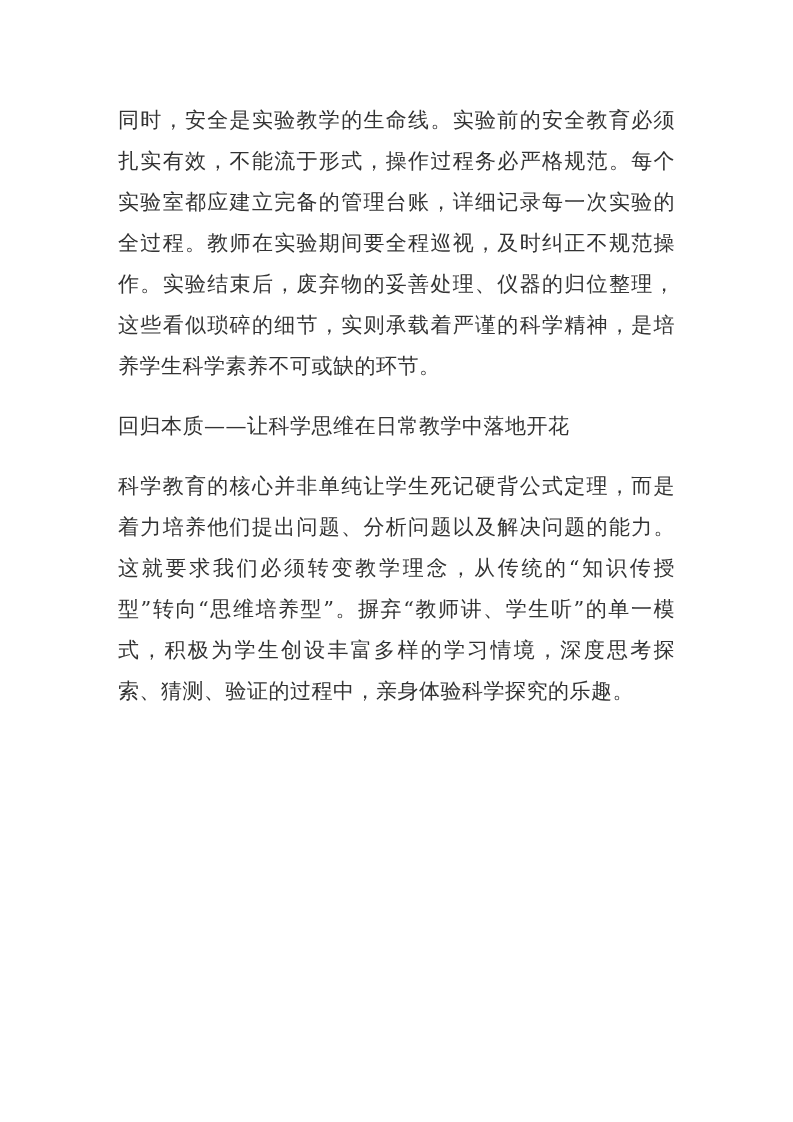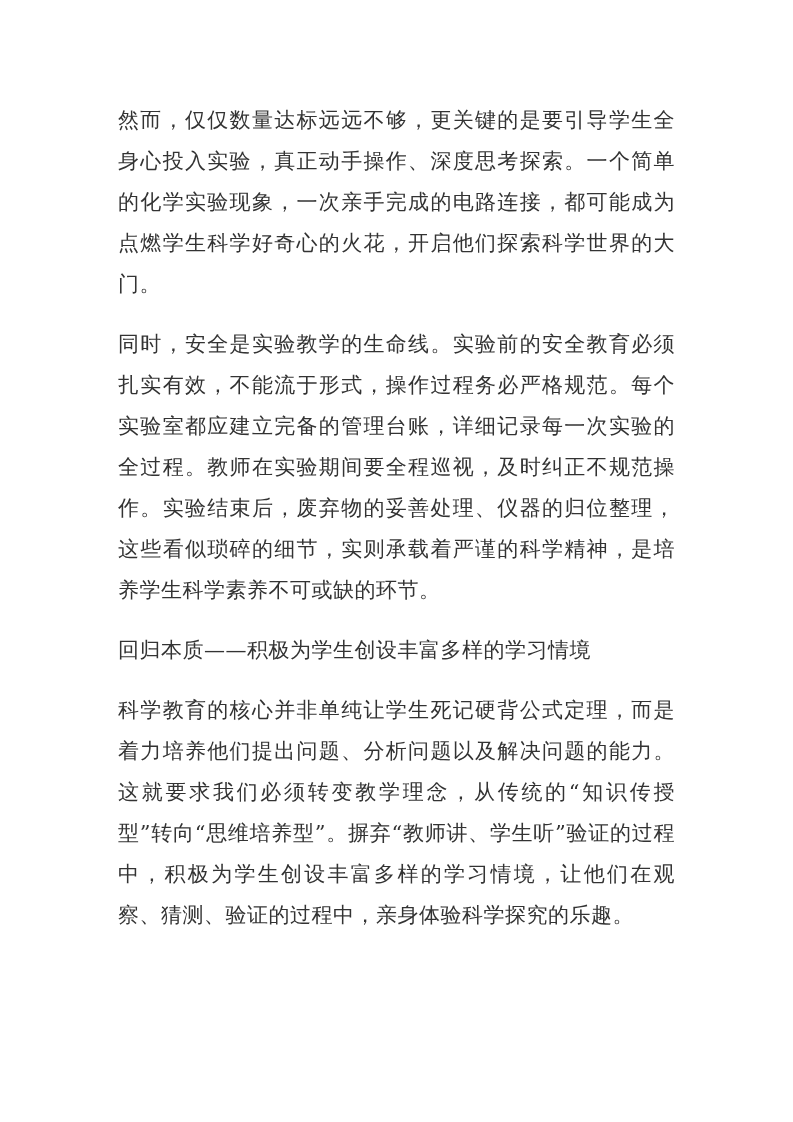--- a/index.html
+++ b/index.html
@@ -30,18 +30,17 @@
     text-justify: inter-ideograph;
     letter-spacing: 0.5px;
     font-weight: 400;
   }
 </style>
 </head>
 <body>
 
 <div class="page">
   <div class="content">
-    <p>然而，仅仅数量达标远远不够，更关键的是要引导学生全身心投入实验，真正动手操作、深度思考探索。一个简单的化学实验现象，一次亲手完成的电路连接，都可能成为点燃学生科学好奇心的火花，开启他们探索科学世界的大门。</p>
     <p>同时，安全是实验教学的生命线。实验前的安全教育必须扎实有效，不能流于形式，操作过程务必严格规范。每个实验室都应建立完备的管理台账，详细记录每一次实验的全过程。教师在实验期间要全程巡视，及时纠正不规范操作。实验结束后，废弃物的妥善处理、仪器的归位整理，这些看似琐碎的细节，实则承载着严谨的科学精神，是培养学生科学素养不可或缺的环节。</p>
-    <p>回归本质——积极为学生创设丰富多样的学习情境</p>
-    <p>科学教育的核心并非单纯让学生死记硬背公式定理，而是着力培养他们提出问题、分析问题以及解决问题的能力。这就要求我们必须转变教学理念，从传统的“知识传授型”转向“思维培养型”。摒弃“教师讲、学生听”验证的过程中，积极为学生创设丰富多样的学习情境，让他们在观察、猜测、验证的过程中，亲身体验科学探究的乐趣。</p>
+    <p>回归本质——让科学思维在日常教学中落地开花</p>
+    <p>科学教育的核心并非单纯让学生死记硬背公式定理，而是着力培养他们提出问题、分析问题以及解决问题的能力。这就要求我们必须转变教学理念，从传统的“知识传授型”转向“思维培养型”。摒弃“教师讲、学生听”的单一模式，积极为学生创设丰富多样的学习情境，深度思考探索、猜测、验证的过程中，亲身体验科学探究的乐趣。</p>
   </div>
 </div>
 
 </body></html>

